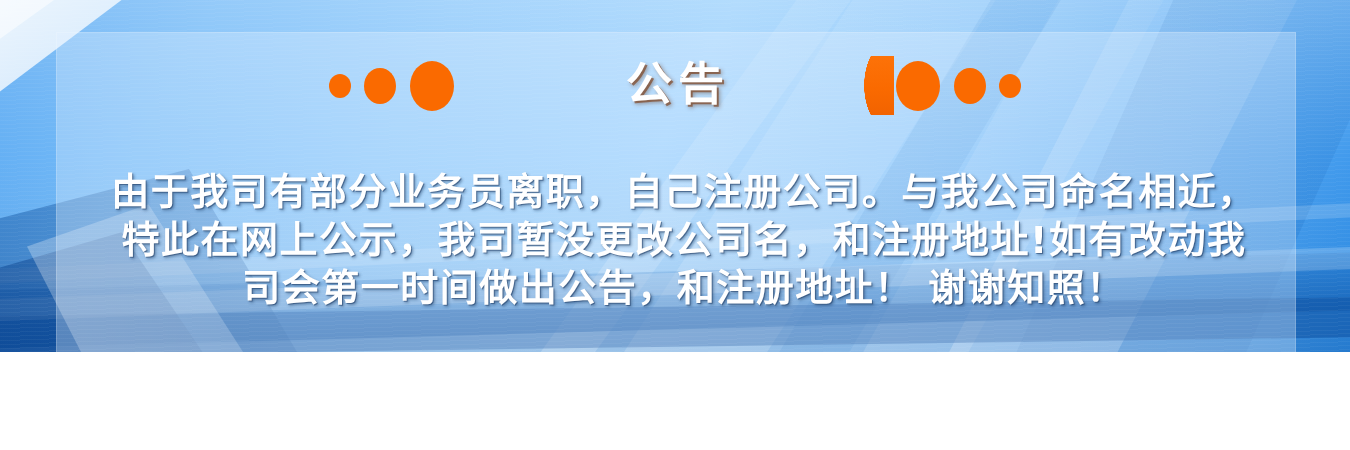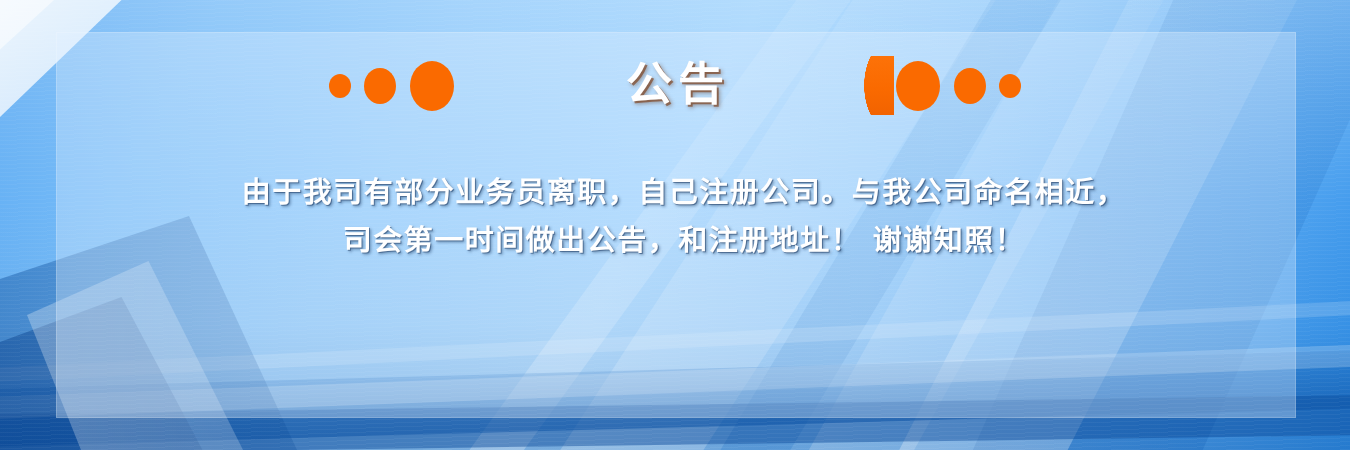--- a/index.html
+++ b/index.html
@@ -5,21 +5,21 @@
 <style>
   html, body {
     margin: 0;
     padding: 0;
     background: #ffffff;
   }
 
   #stage {
     position: relative;
     width: 1350px;
-    height: 450px;
+    height: 352px;
     overflow: hidden;
     font-family: "DejaVu Sans", "Liberation Sans", sans-serif;
     background: #6fb4f5;
   }
 
   
   .bg-layer {
     position: absolute;
     inset: 0;
     pointer-events: none;
@@ -242,21 +242,21 @@
       3px 3px 4px rgba(90,34,0,0.40);
   }
 
   
   #notice-body {
     position: absolute;
     left: 0; right: 4px;
     top: 168px;
     text-align: center;
     color: #ffffff;
-    font-size: 29px;
+    font-size: 38px;
     font-weight: bold;
     line-height: 48px;
     letter-spacing: 1.5px;
     text-shadow:
       1px 1px 0 rgba(40,70,110,0.55),
       2px 2px 3px rgba(25,55,95,0.45);
     white-space: nowrap;
     padding-left: 22px;
   }
   .notice-line { display: block; }
@@ -310,16 +310,17 @@
       <span class="dot dot-r1"></span>
       <span class="dot dot-r2"></span>
       <span class="dot dot-r3"></span>
 
       <div id="banner-title">公告</div>
     </div>
   </div>
 
   <div id="notice-body">
     <span class="notice-line">由于我司有部分业务员离职，自己注册公司。与我公司命名相近，</span>
+    <span class="notice-line">特此在网上公示，我司暂没更改公司名，和注册地址!如有改动我</span>
     <span class="notice-line">司会第一时间做出公告，和注册地址！ 谢谢知照！</span>
   </div>
 
 </div>
 
 </body></html>

